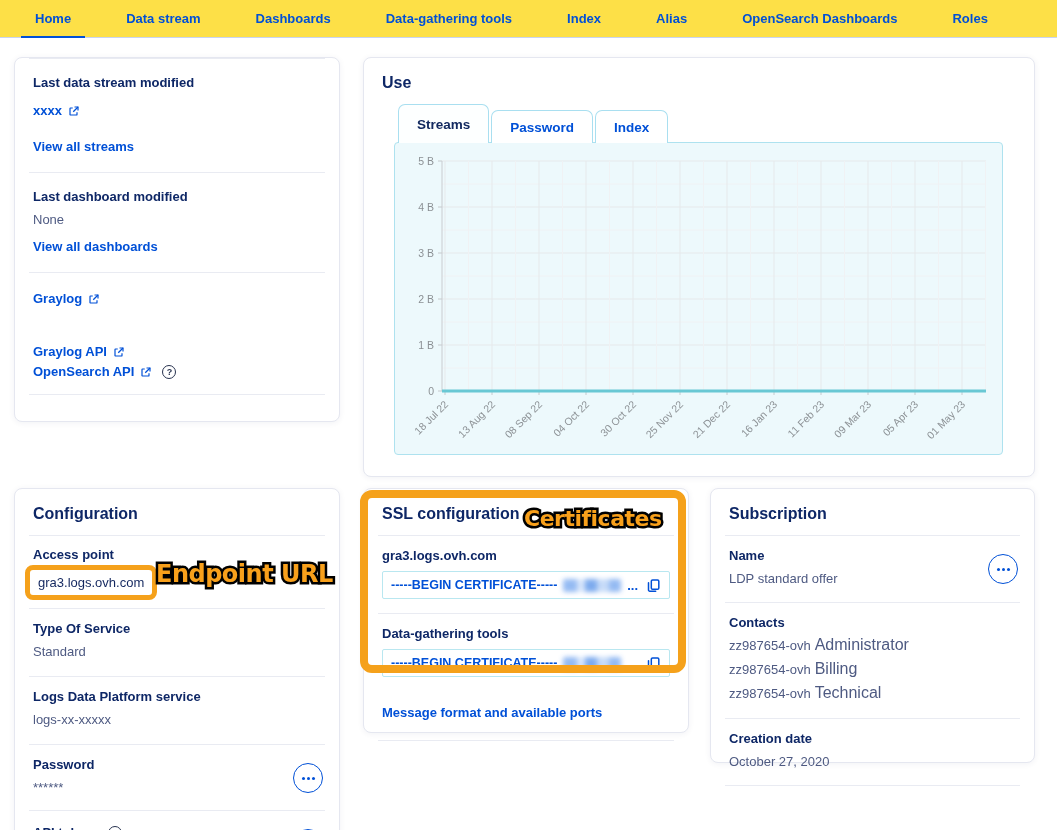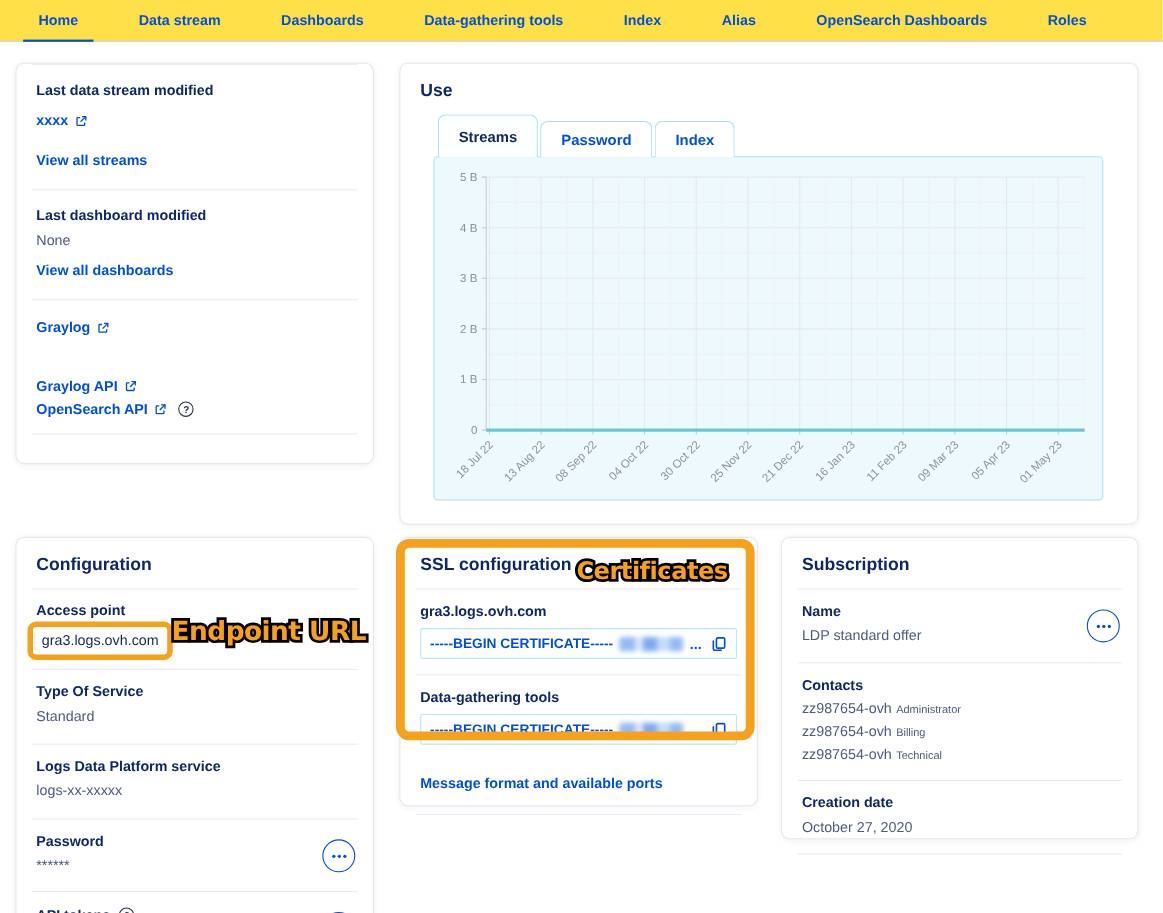--- a/index.html
+++ b/index.html
@@ -88,21 +88,21 @@
     position:absolute; border:8px solid #f5a11b; border-radius:12px;
     pointer-events:none; z-index:5;
   }
   .annot-svg { position:absolute; z-index:6; pointer-events:none; overflow:visible; }
   .annot-text {
     fill:#f8a01b; stroke:#000; stroke-width:5px; paint-order:stroke;
     font-family:"DejaVu Sans", sans-serif; font-weight:800; letter-spacing:-0.5px;
   }
   
   .contact-row { margin:6px 18px; font-size:13px; color:#4e5a82; }
-  .contact-role { font-size:10px; color:#4e5a82; margin-left:4px; }
+  .contact-role { font-size:16px; color:#4e5a82; margin-left:4px; }
 </style>
 </head>
 <body>
 
 <nav class="topnav">
   <div class="nav-tab active">Home</div>
   <div class="nav-tab">Data stream</div>
   <div class="nav-tab">Dashboards</div>
   <div class="nav-tab">Data-gathering tools</div>
   <div class="nav-tab">Index</div>

